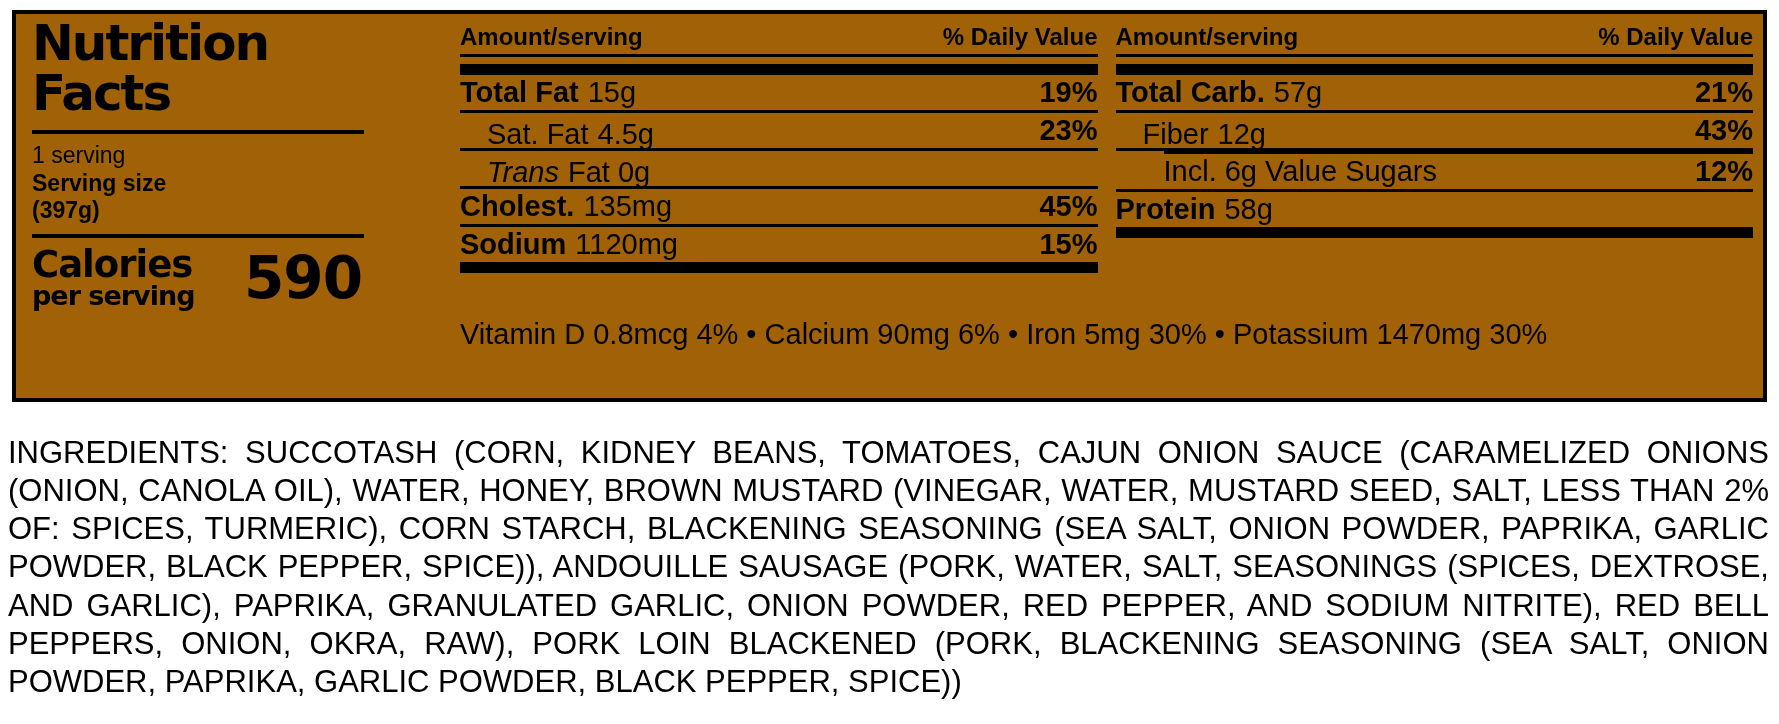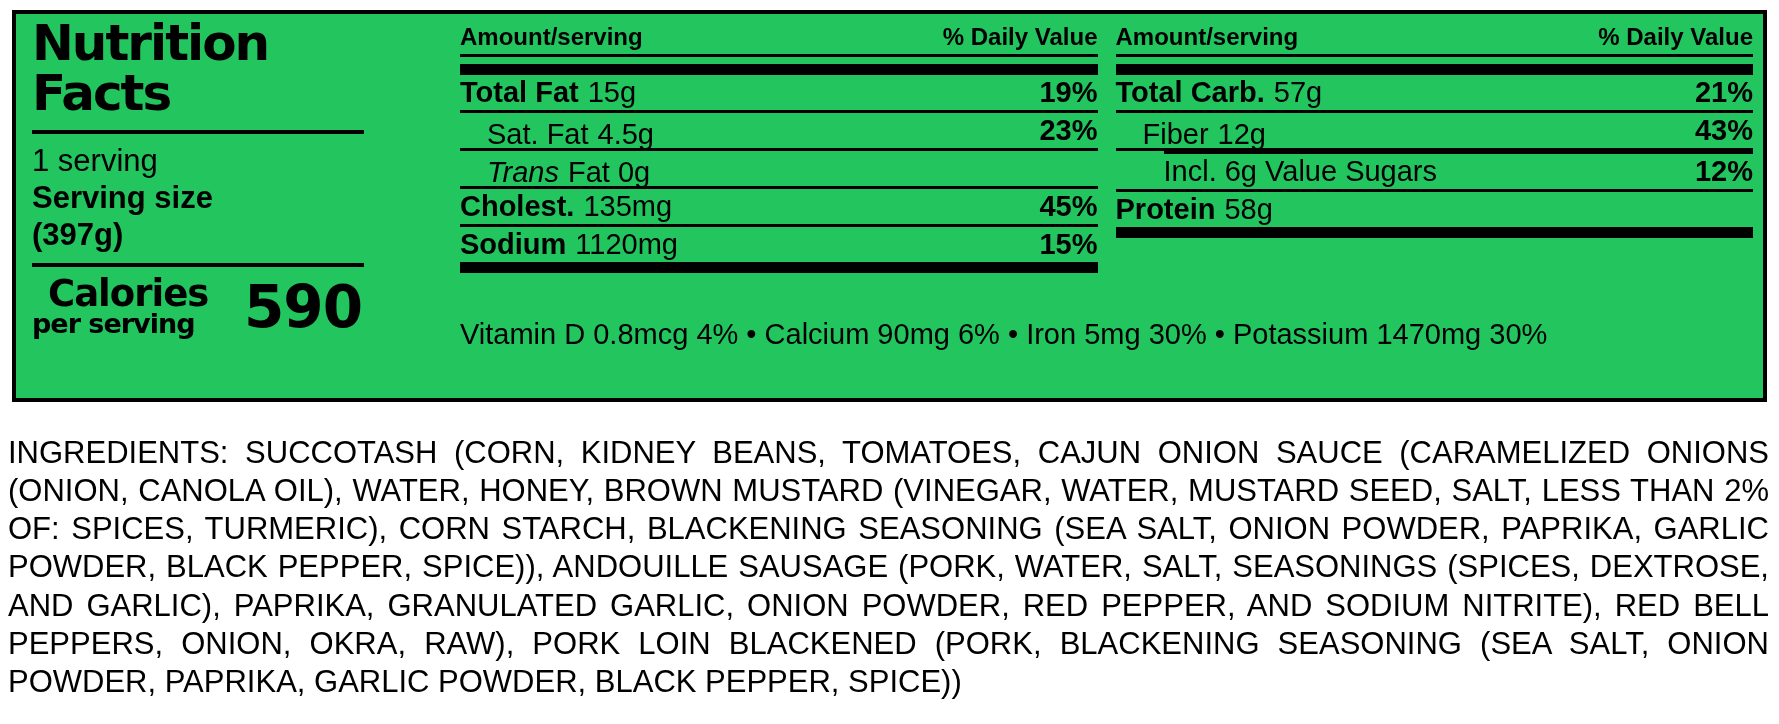--- a/index.html
+++ b/index.html
@@ -15,21 +15,21 @@
     overflow: hidden;
   }
 
   
   .nutri-table {
     margin: 10px 12px 0 12px;
     border: 4px solid #000;
     height: 392px;
     box-sizing: border-box;
     display: flex;
-    background: #22c55e;
+    background: #a16207;
   }
 
   
   .panel-left {
     width: 332px;
     padding: 2px 0 6px 16px;
     display: flex;
     flex-direction: column;
     flex-shrink: 0;
   }
@@ -40,37 +40,37 @@
     line-height: 1.0;
     letter-spacing: -2px;
     margin-top: 2px;
   }
   .lrule {
     border-top: 4px solid #000;
   }
   .rule1 { margin-top: 12px; }
   .rule2 { margin-top: 9px; }
   .serving-block {
-    font-size: 31px;
+    font-size: 23px;
     line-height: 1.2;
     padding-top: 8px;
   }
   .serving-bold { font-weight: bold; }
   .calories-row {
     display: flex;
     justify-content: space-between;
     align-items: center;
     padding: 6px 2px 0 0;
   }
   .calories-words {
     font-family: "DejaVu Sans", "Liberation Sans", sans-serif;
     font-weight: bold;
     line-height: 0.95;
   }
-  .calories-main { font-size: 37px; letter-spacing: -1px; margin-left: 16px; }
+  .calories-main { font-size: 37px; letter-spacing: -1px; }
   .calories-sub  { font-size: 27px; letter-spacing: -1px; }
   .calories-num {
     font-family: "DejaVu Sans", "Liberation Sans", sans-serif;
     font-weight: bold;
     font-size: 58px;
     letter-spacing: -1px;
   }
 
   
   .cols-area {

